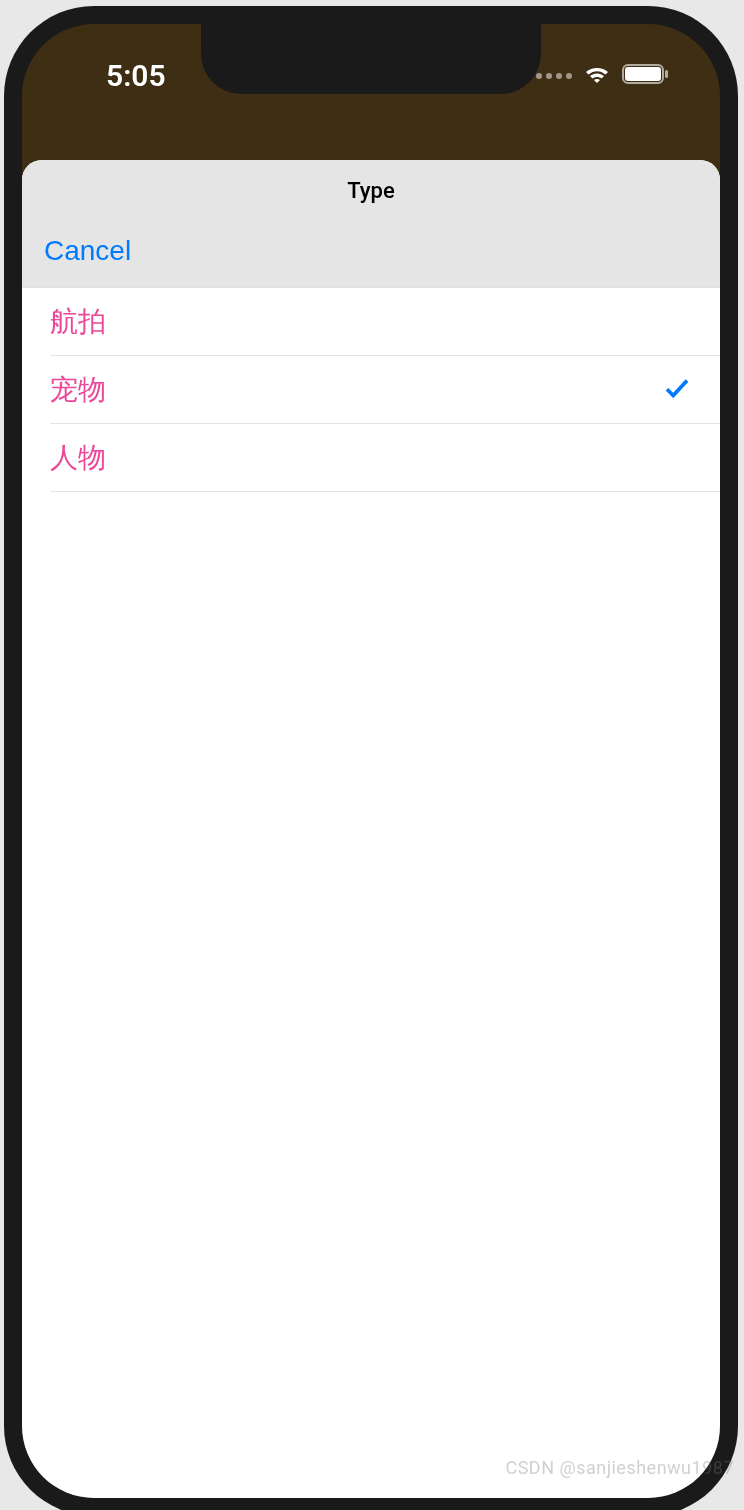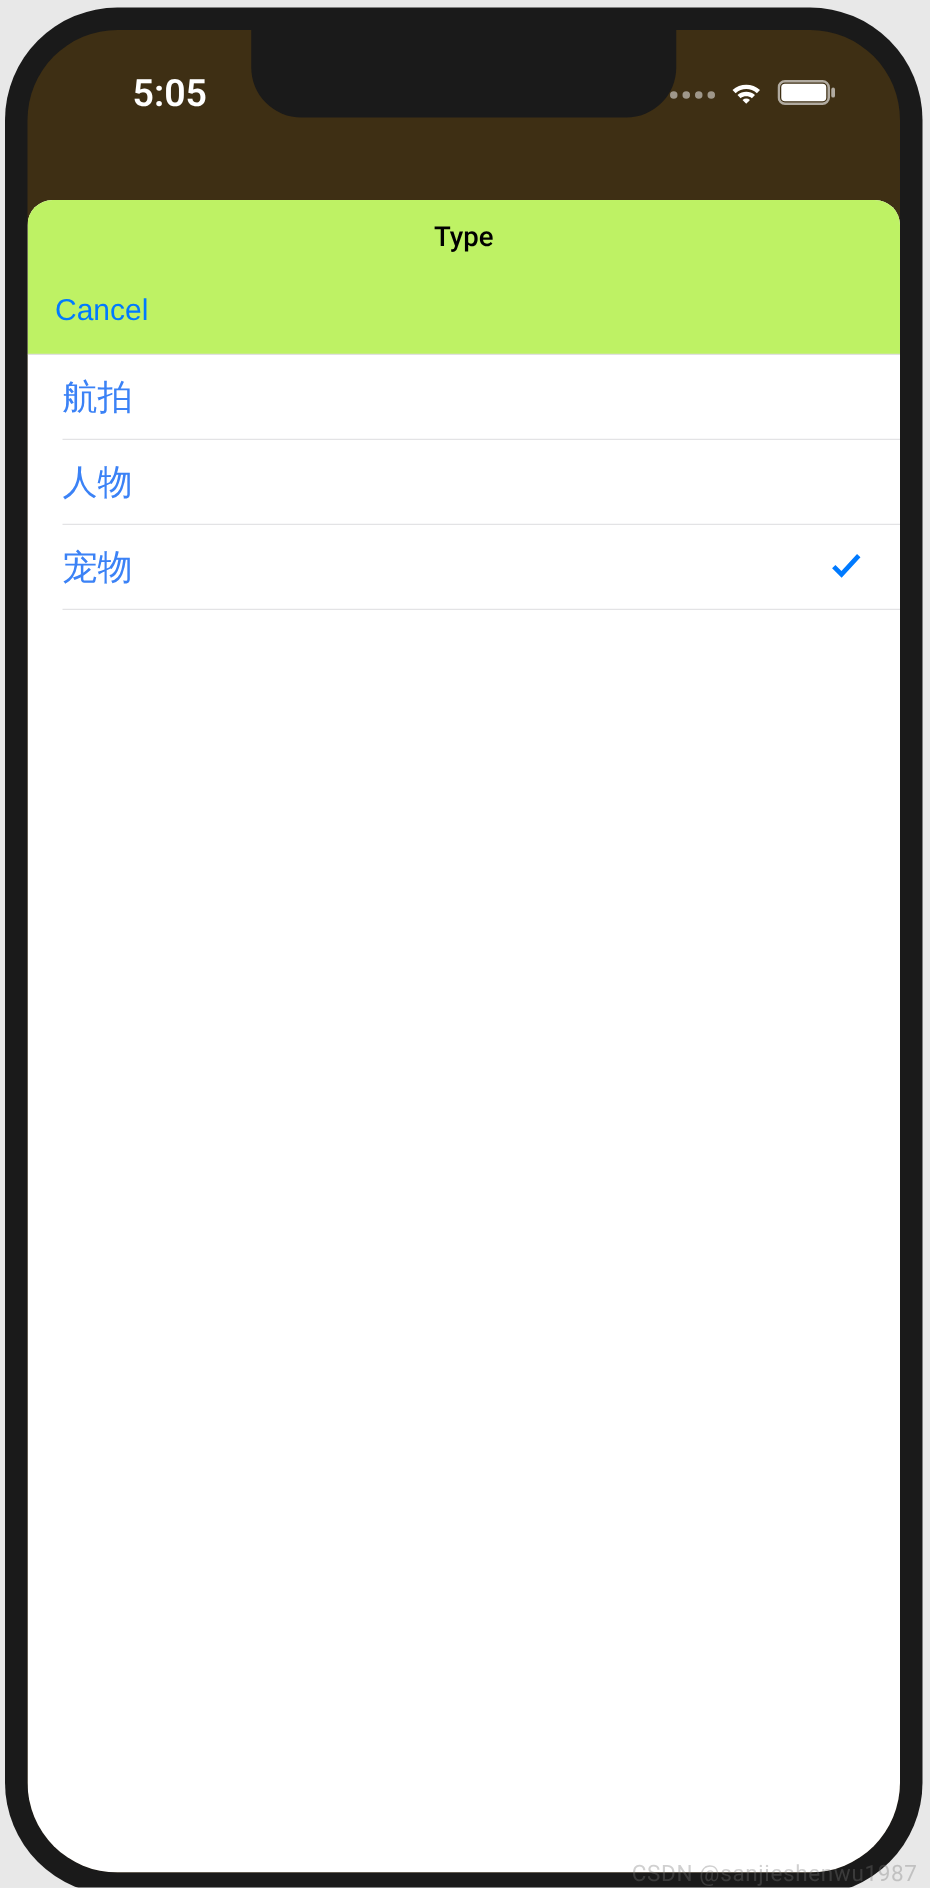--- a/index.html
+++ b/index.html
@@ -101,21 +101,21 @@
       top: 136px;
       left: 0;
       right: 0;
       bottom: 0;
       background: #fff;
       border-top-left-radius: 20px;
       border-top-right-radius: 20px;
       overflow: hidden;
     }
     .modal-header {
-      background: #bef264;
+      background: #e5e5e5;
       padding-top: 18px;
     }
     .modal-title {
       text-align: center;
       font-size: 22px;
       font-weight: 500;
       color: #000;
       padding-bottom: 18px;
     }
     .search-row {
@@ -146,21 +146,21 @@
       background: transparent;
       font-size: 28px;
       color: #000;
       outline: none;
     }
     .search-input::placeholder {
       color: #848489;
     }
     .cancel-button {
       color: #007aff;
-      font-size: 24px;
+      font-size: 28px;
       background: none;
       border: none;
       cursor: pointer;
       padding: 0 4px;
     }
     .list {
       background: #fff;
     }
     .list-item {
       display: flex;
@@ -175,32 +175,32 @@
       content: "";
       position: absolute;
       left: 28px;
       right: 0;
       bottom: 0;
       height: 1px;
       background: #e3e3e5;
     }
     .list-item-label {
       font-size: 28px;
-      color: #3b82f6;
+      color: #ec4899;
     }
     .checkmark-icon svg {
       width: 30px;
       height: 30px;
       stroke: #007aff;
       stroke-width: 3;
       fill: none;
     }
     .watermark {
       position: absolute;
-      bottom: 0;
+      bottom: 32px;
       right: 10px;
       color: rgba(120,120,120,0.35);
       font-size: 18px;
       z-index: 200;
       letter-spacing: 0.5px;
     }
   </style>
 </head>
 <body>
 
@@ -240,28 +240,28 @@
         <div class="search-row">
           <button class="cancel-button">Cancel</button>
         </div>
       </div>
 
       <div class="list">
         <div class="list-item">
           <span class="list-item-label">航拍</span>
         </div>
         <div class="list-item">
-          <span class="list-item-label">人物</span>
-        </div>
-        <div class="list-item">
           <span class="list-item-label">宠物</span>
           <span class="checkmark-icon">
             <svg viewBox="0 0 24 24">
                 <polyline points="4,13 9,18 20,6"></polyline>
               </svg>
           </span>
         </div>
+        <div class="list-item">
+          <span class="list-item-label">人物</span>
+        </div>
       </div>
     </div>
   </div>
 </div>
 
 <div class="watermark">CSDN @sanjieshenwu1987</div>
 
 </body></html>

